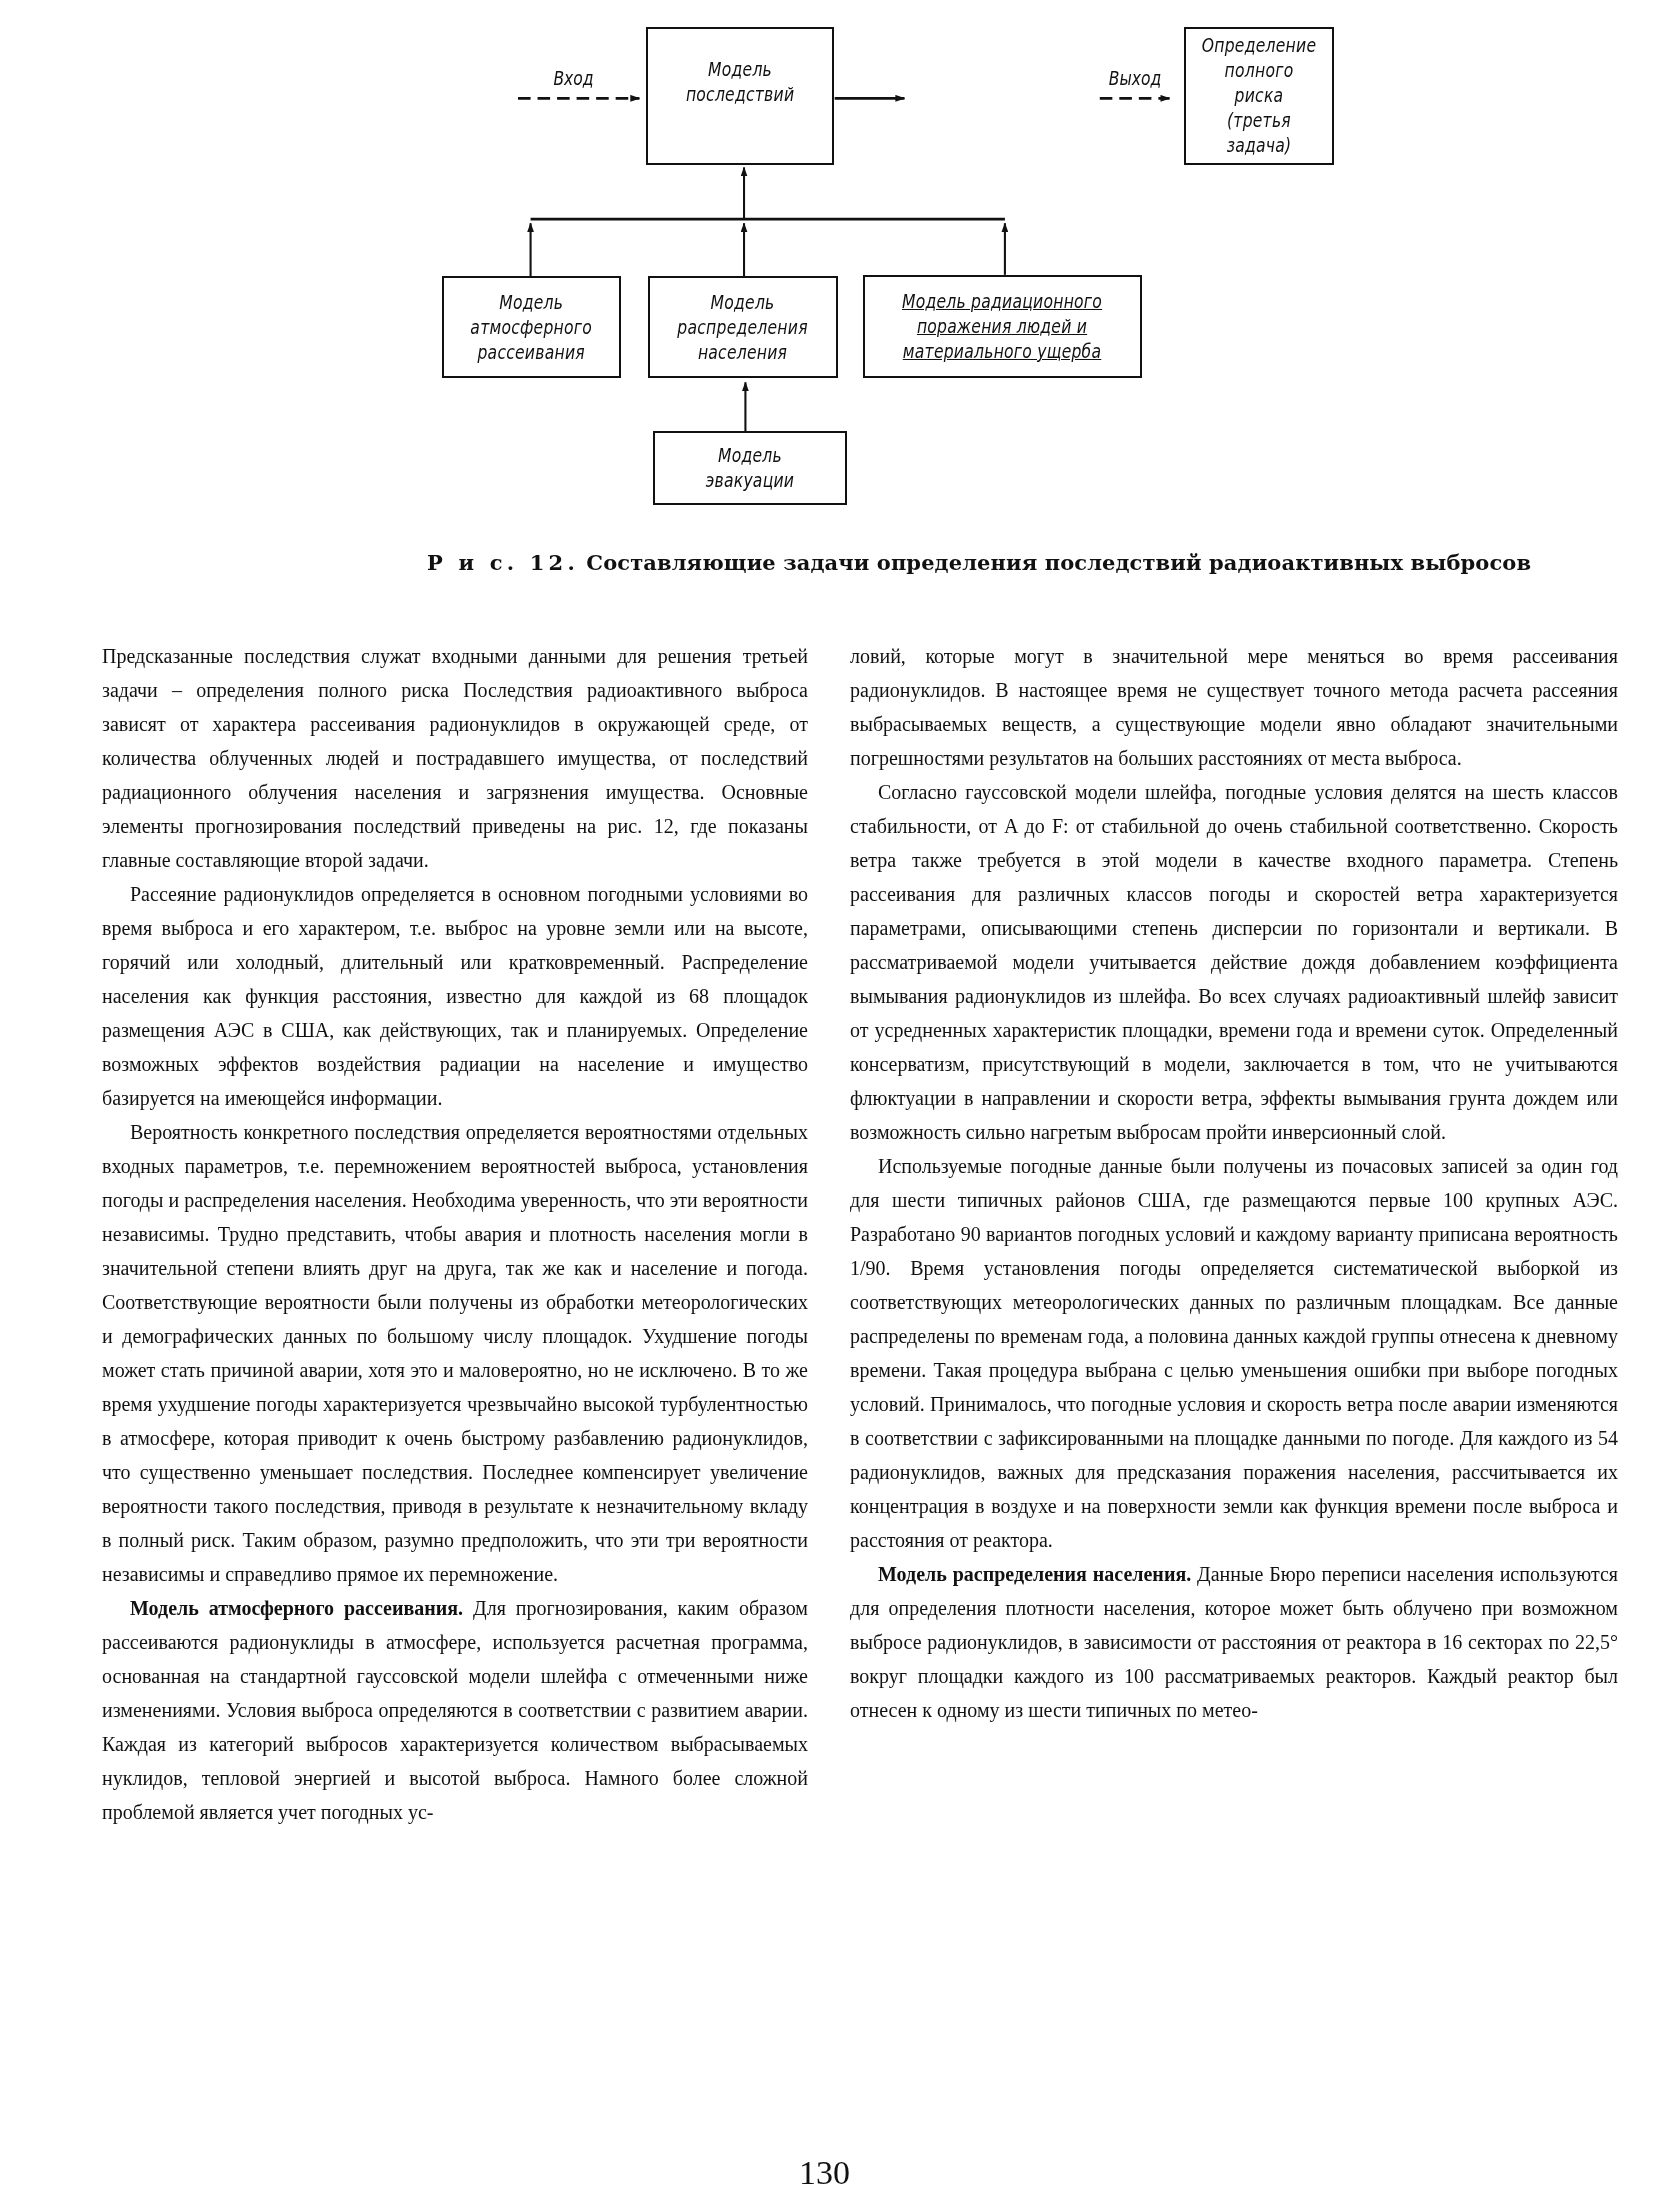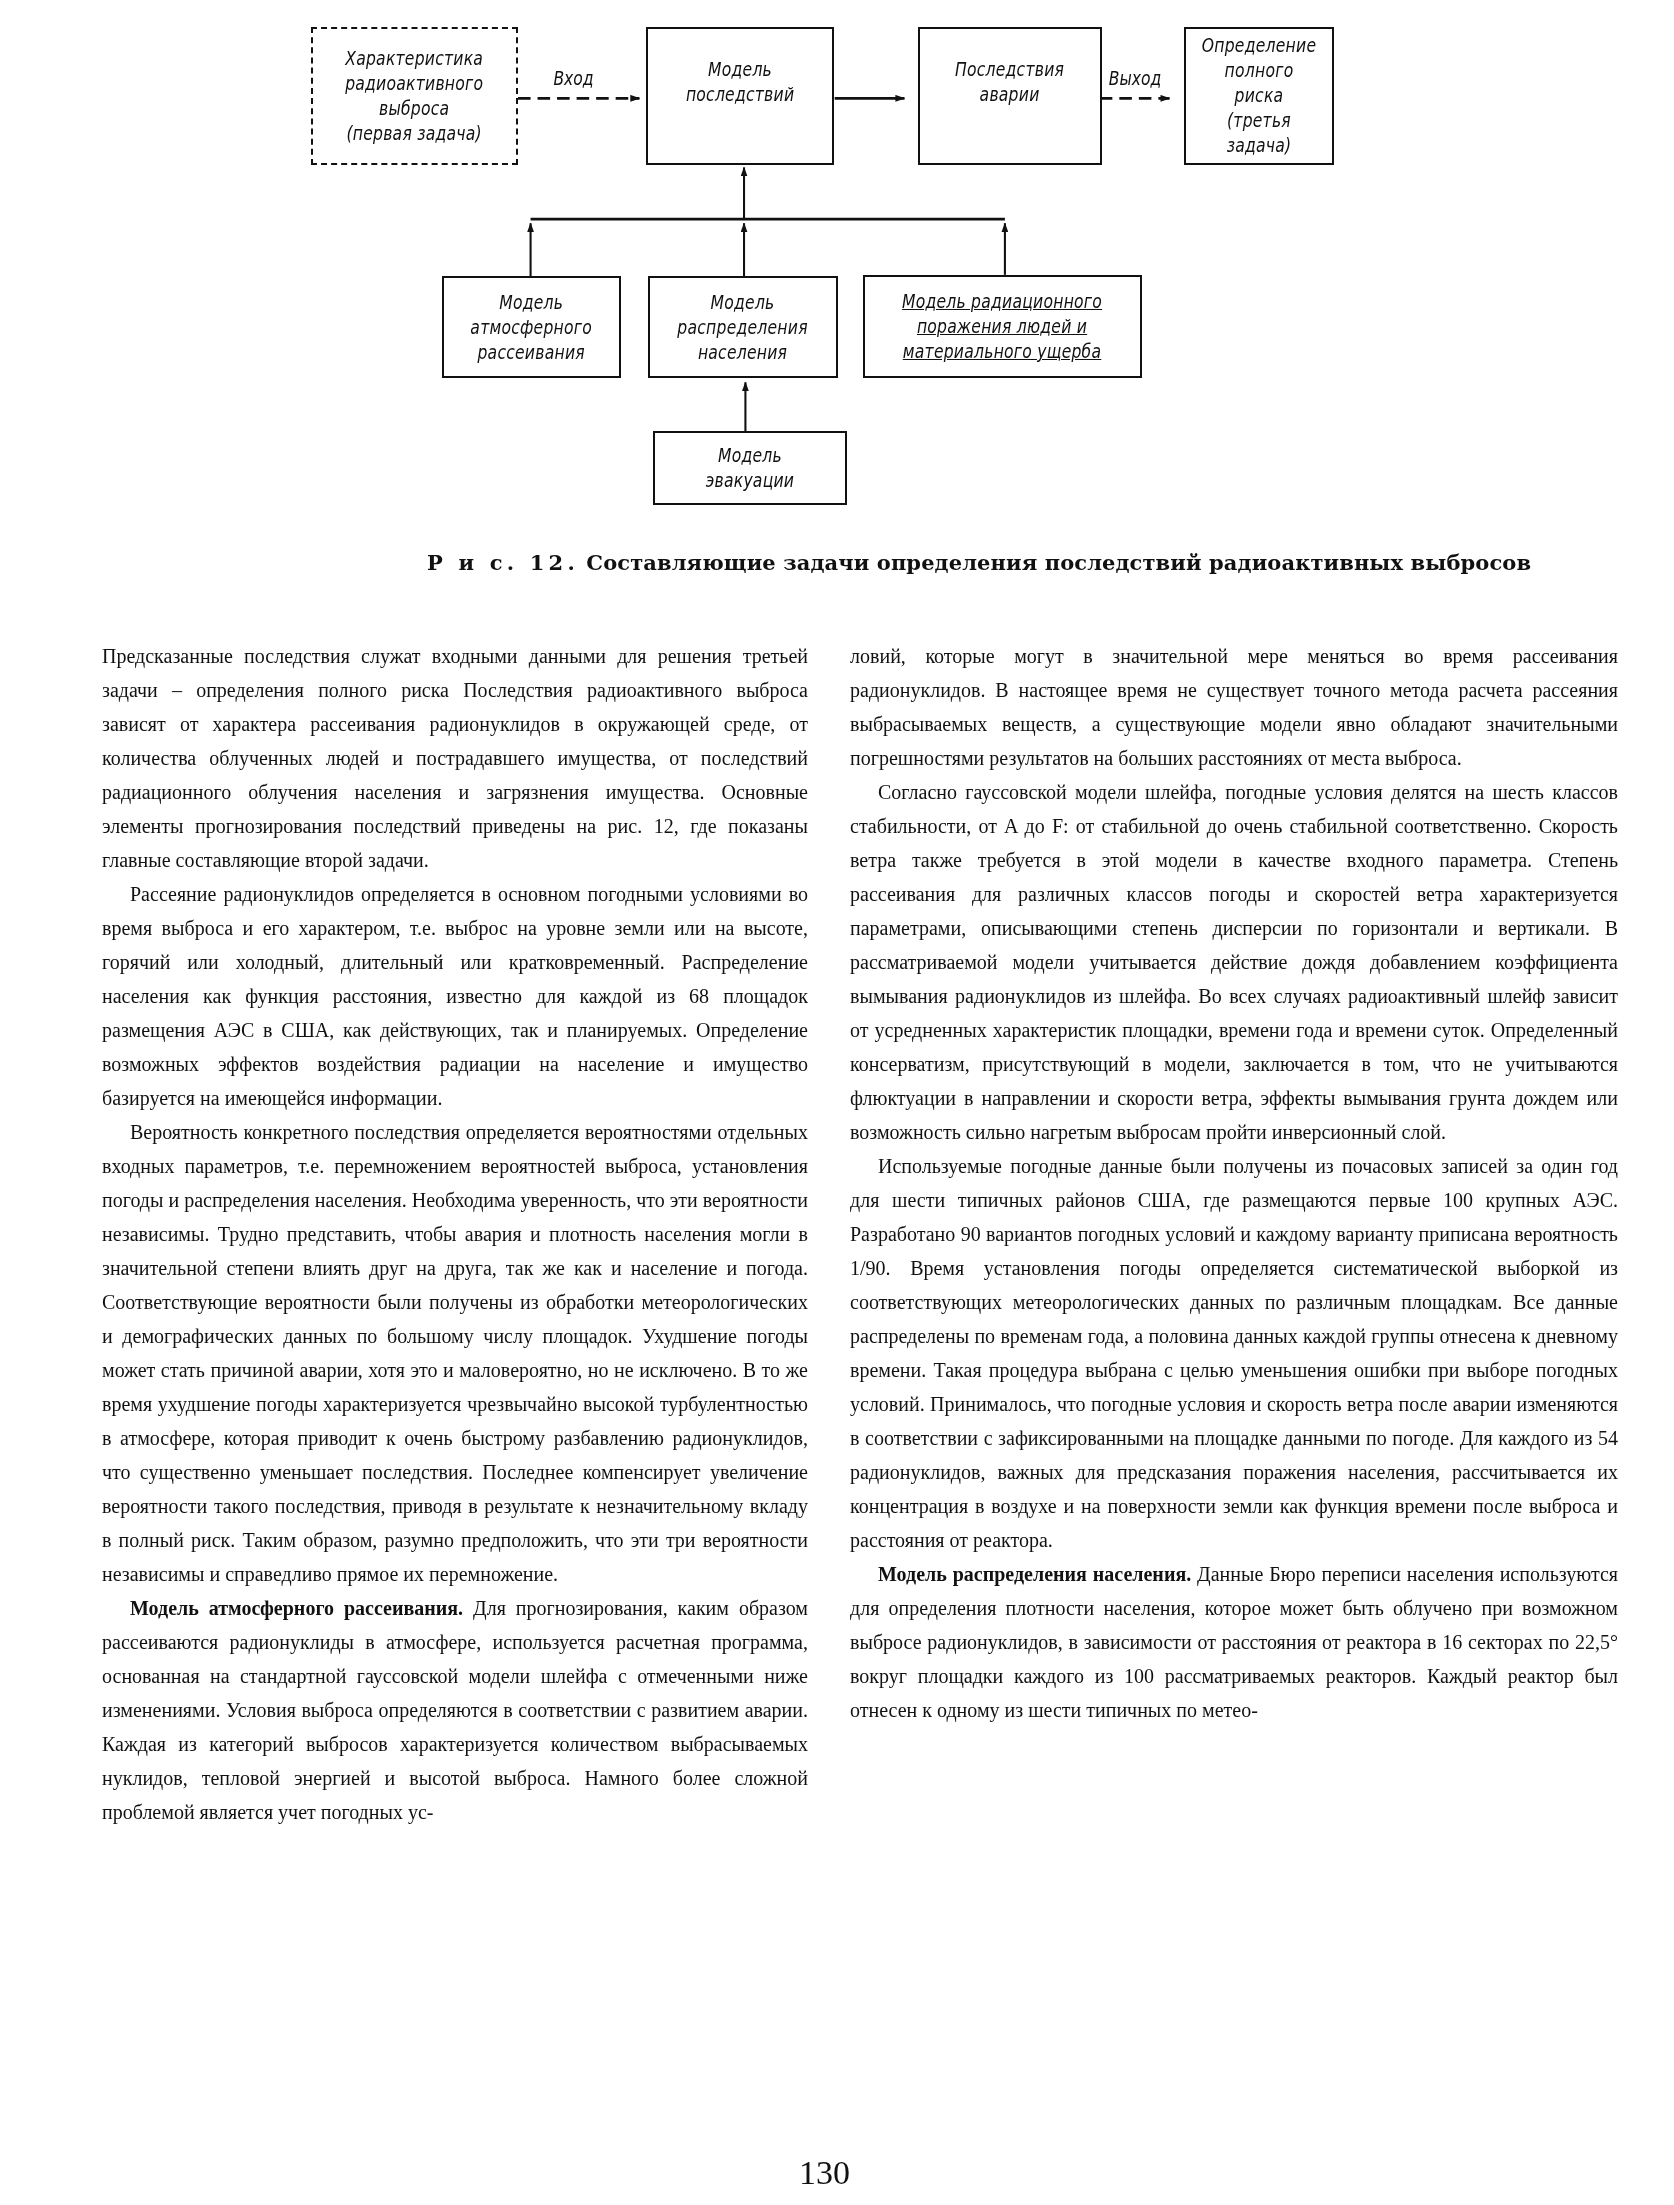--- a/index.html
+++ b/index.html
@@ -36,37 +36,27 @@
     <line x1="1196" y1="141" x2="1296" y2="141" stroke="#111" stroke-width="4" marker-end="url(#arr)"></line>
     <line x1="1576" y1="141" x2="1676" y2="141" stroke="#111" stroke-width="4" stroke-dasharray="18,10" marker-end="url(#arr)"></line>
     <line x1="760" y1="314" x2="1440" y2="314" stroke="#111" stroke-width="4"></line>
     <line x1="1066" y1="314" x2="1066" y2="240" stroke="#111" stroke-width="3" marker-end="url(#arr)"></line>
     <line x1="760" y1="396" x2="760" y2="320" stroke="#111" stroke-width="3" marker-end="url(#arr)"></line>
     <line x1="1066" y1="396" x2="1066" y2="320" stroke="#111" stroke-width="3" marker-end="url(#arr)"></line>
     <line x1="1440" y1="394" x2="1440" y2="320" stroke="#111" stroke-width="3" marker-end="url(#arr)"></line>
     <line x1="1068" y1="618" x2="1068" y2="548" stroke="#111" stroke-width="3" marker-end="url(#arr)"></line>
   </svg>
 
-  <div class="dbox dashed" style="left:311px;top:26.5px;width:207px;height:138px;">
-    <span class="dtext">Характеристика
-радиоактивного
-выброса
-(первая задача)</span>
-  </div>
   <span class="dlabel" style="left:549px;top:67px;">Вход</span>
 
   <div class="dbox" style="left:646px;top:26.5px;width:188px;height:138px;">
     <span class="dtext" style="margin-top:-28px;">Модель
 последствий</span>
   </div>
 
-  <div class="dbox" style="left:918px;top:26.5px;width:184px;height:138px;">
-    <span class="dtext" style="margin-top:-28px;">Последствия
-аварии</span>
-  </div>
   <span class="dlabel" style="left:1103px;top:67px;">Выход</span>
 
   <div class="dbox" style="left:1184px;top:26.5px;width:150px;height:138px;">
     <span class="dtext">Определение
 полного
 риска
 (третья задача)</span>
   </div>
 
   <div class="dbox" style="left:442px;top:276px;width:179px;height:102px;">

